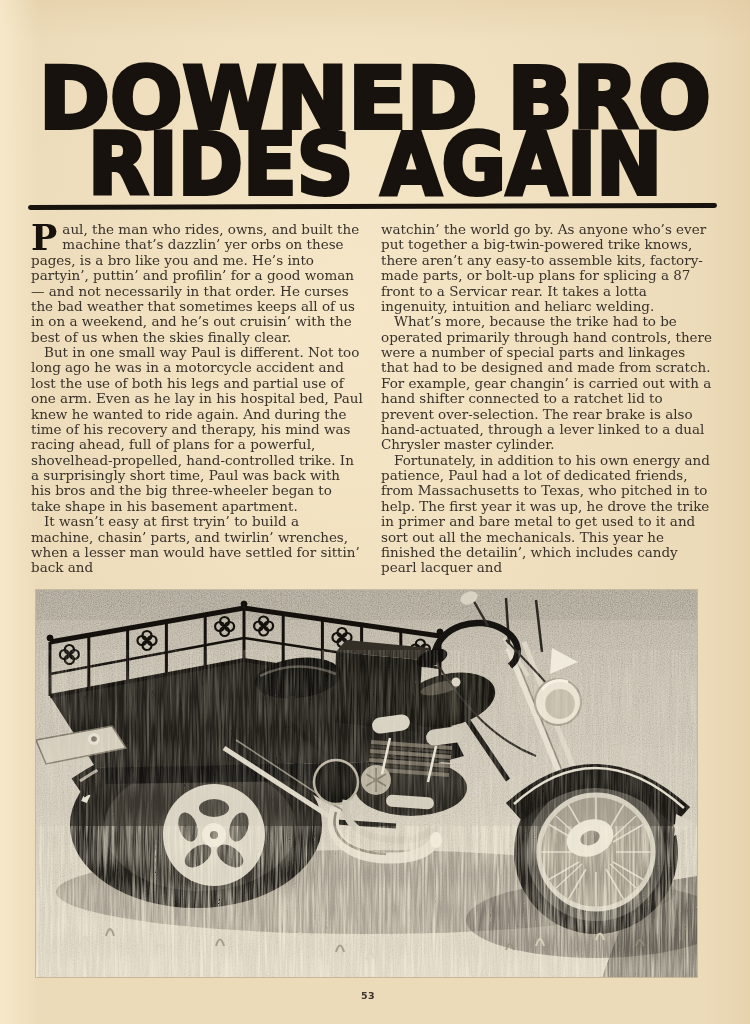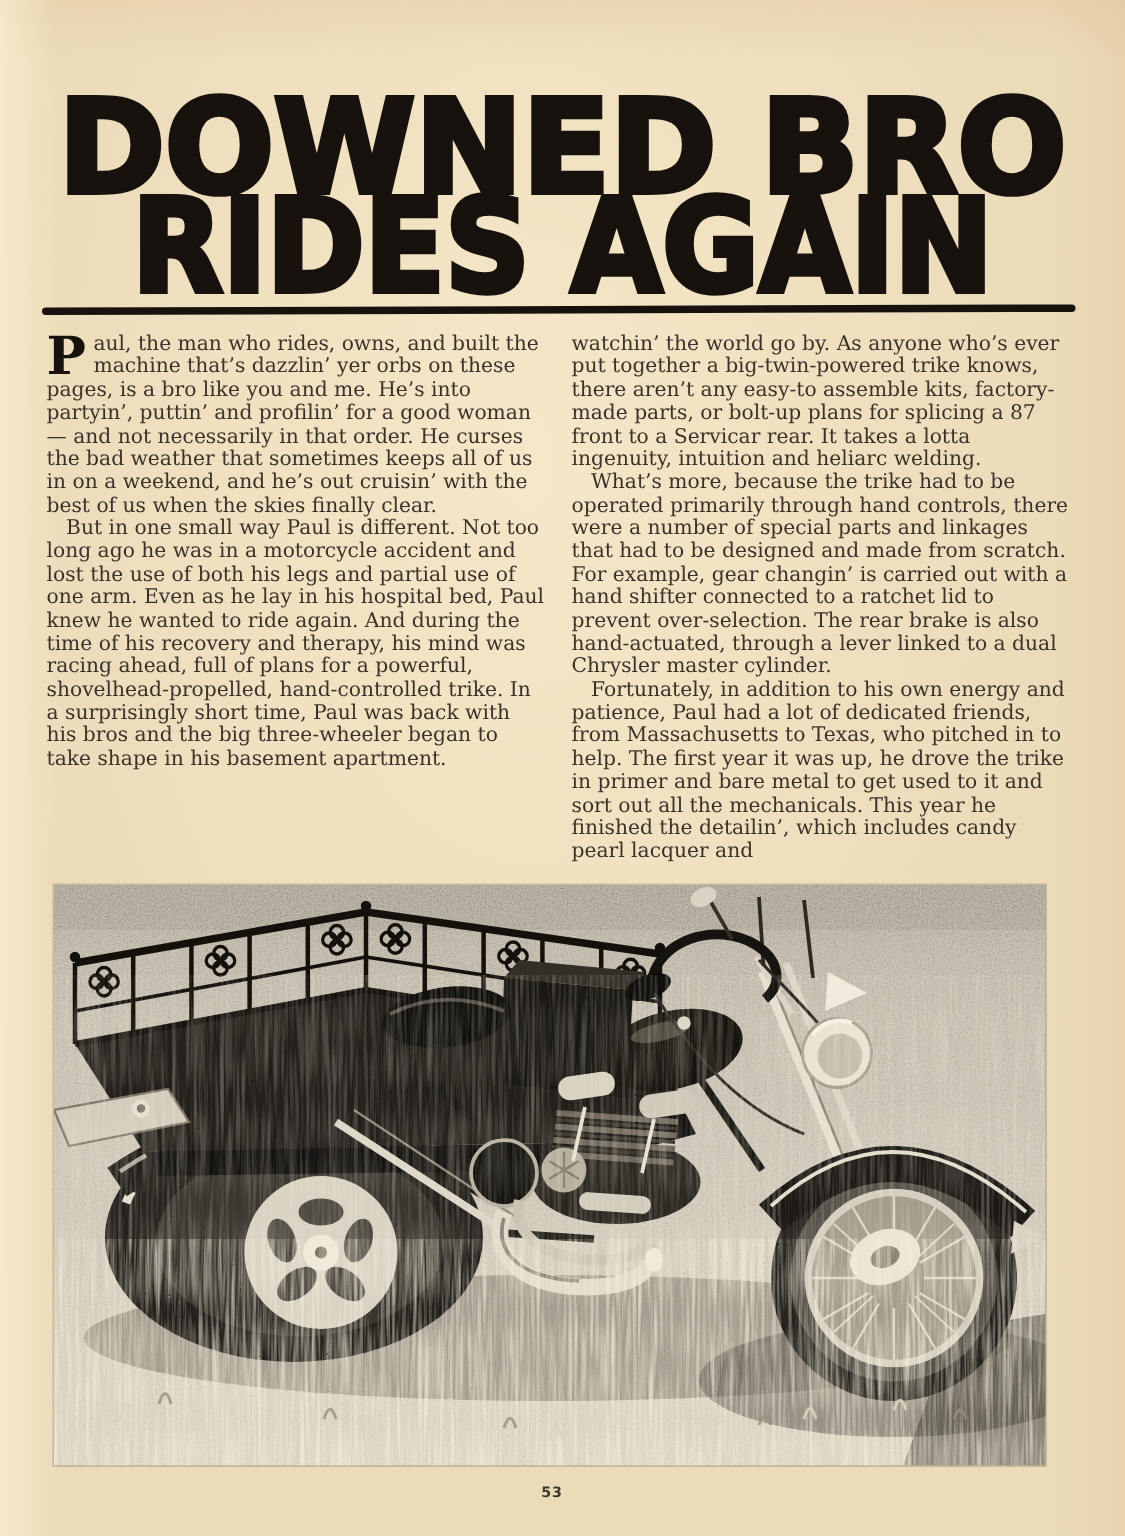--- a/index.html
+++ b/index.html
@@ -71,20 +71,21 @@
     <text x="375" y="76" text-anchor="middle" font-size="86" textLength="672" lengthAdjust="spacingAndGlyphs">DOWNED BRO</text>
     <text x="375" y="142" text-anchor="middle" font-size="86" textLength="574" lengthAdjust="spacingAndGlyphs">RIDES AGAIN</text>
   </svg>
 
   <div class="rule"></div>
 
   <div class="columns">
     <div class="col">
       <p><span class="drop-cap">P</span><span>aul, the man who rides, owns, and built the machine that’s dazzlin’ yer orbs on these pages, is a bro like you and me. He’s into partyin’, puttin’ and profilin’ for a good woman — and not necessarily in that order. He curses the bad weather that sometimes keeps all of us in on a weekend, and he’s out cruisin’ with the best of us when the skies finally clear.</span></p>
       <p class="indent">But in one small way Paul is different. Not too long ago he was in a motorcycle accident and lost the use of both his legs and partial use of one arm. Even as he lay in his hospital bed, Paul knew he wanted to ride again. And during the time of his recovery and therapy, his mind was racing ahead, full of plans for a powerful, shovelhead-propelled, hand-controlled trike. In a surprisingly short time, Paul was back with his bros and the big three-wheeler began to take shape in his basement apartment.</p>
+      <p class="indent">It wasn’t easy at first tryin’ to build a machine, chasin’ parts, and twirlin’ wrenches, when a lesser man would have settled for sittin’ back and</p>
     </div>
     <div class="col">
       <p>watchin’ the world go by. As anyone who’s ever put together a big-twin-powered trike knows, there aren’t any easy-to assemble kits, factory-made parts, or bolt-up plans for splicing a 87 front to a Servicar rear. It takes a lotta ingenuity, intuition and heliarc welding.</p>
       <p class="indent">What’s more, because the trike had to be operated primarily through hand controls, there were a number of special parts and linkages that had to be designed and made from scratch. For example, gear changin’ is carried out with a hand shifter connected to a ratchet lid to prevent over-selection. The rear brake is also hand-actuated, through a lever linked to a dual Chrysler master cylinder.</p>
       <p class="indent">Fortunately, in addition to his own energy and patience, Paul had a lot of dedicated friends, from Massachusetts to Texas, who pitched in to help. The first year it was up, he drove the trike in primer and bare metal to get used to it and sort out all the mechanicals. This year he finished the detailin’, which includes candy pearl lacquer and</p>
     </div>
   </div>
 
   <div class="photo-wrap" role="img" aria-label="Black-and-white photograph of a custom hand-controlled shovelhead trike with an ornate wrought-iron cargo rack, parked on grass">
     <svg width="661" height="387" viewBox="0 0 661 387">

